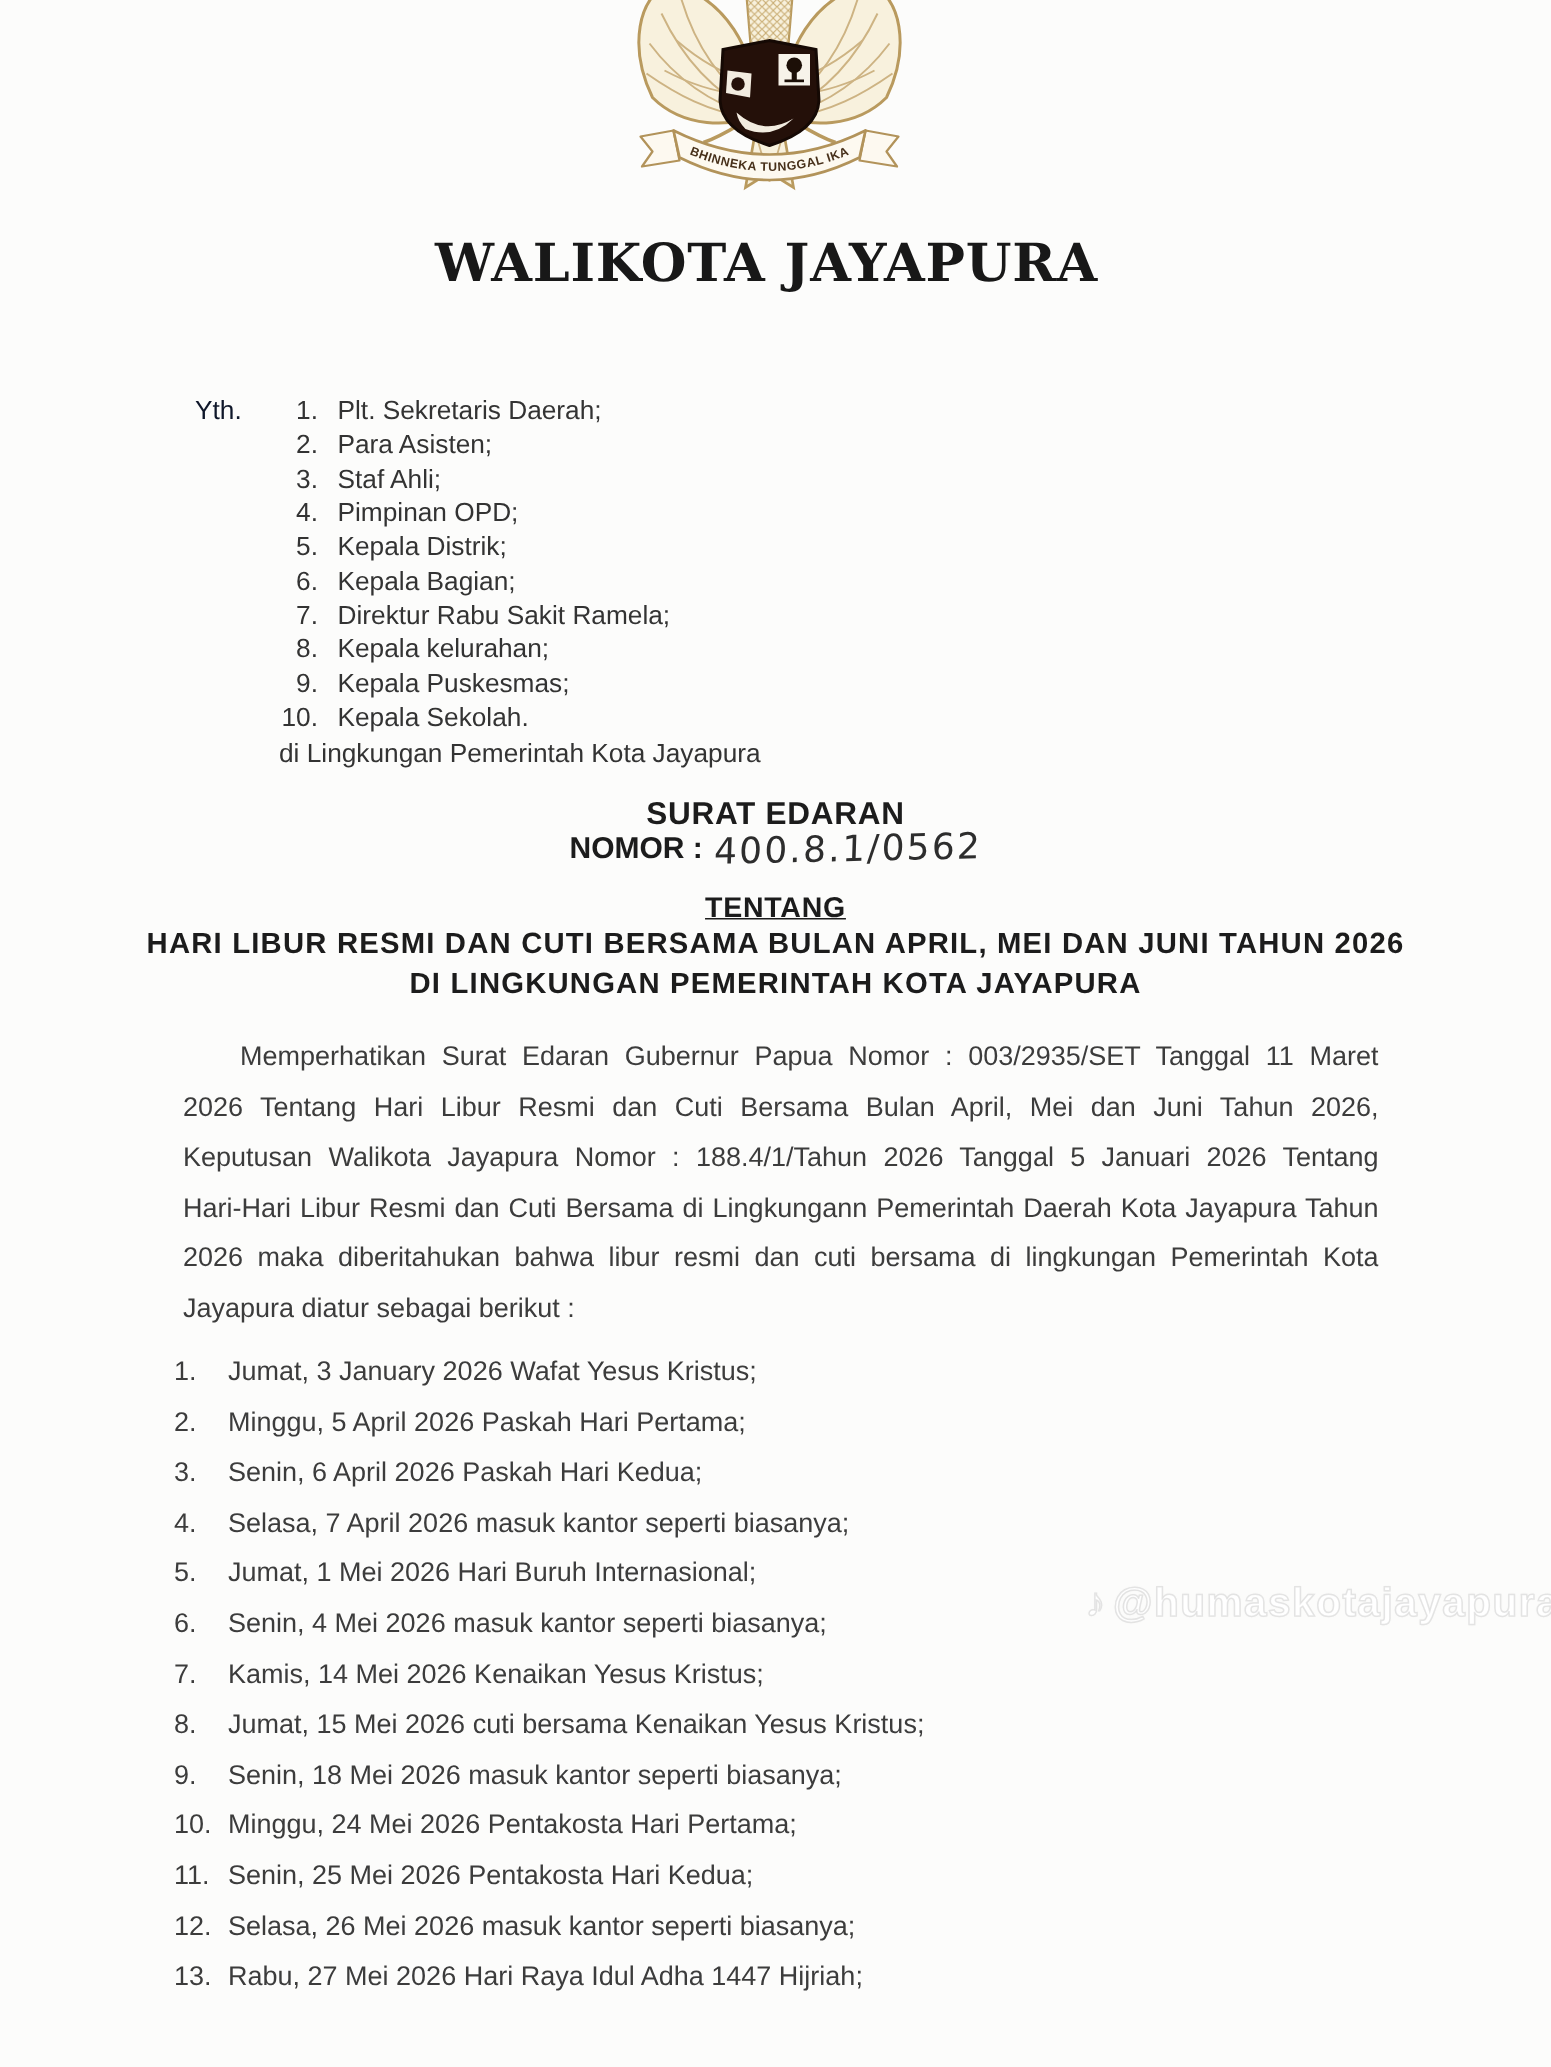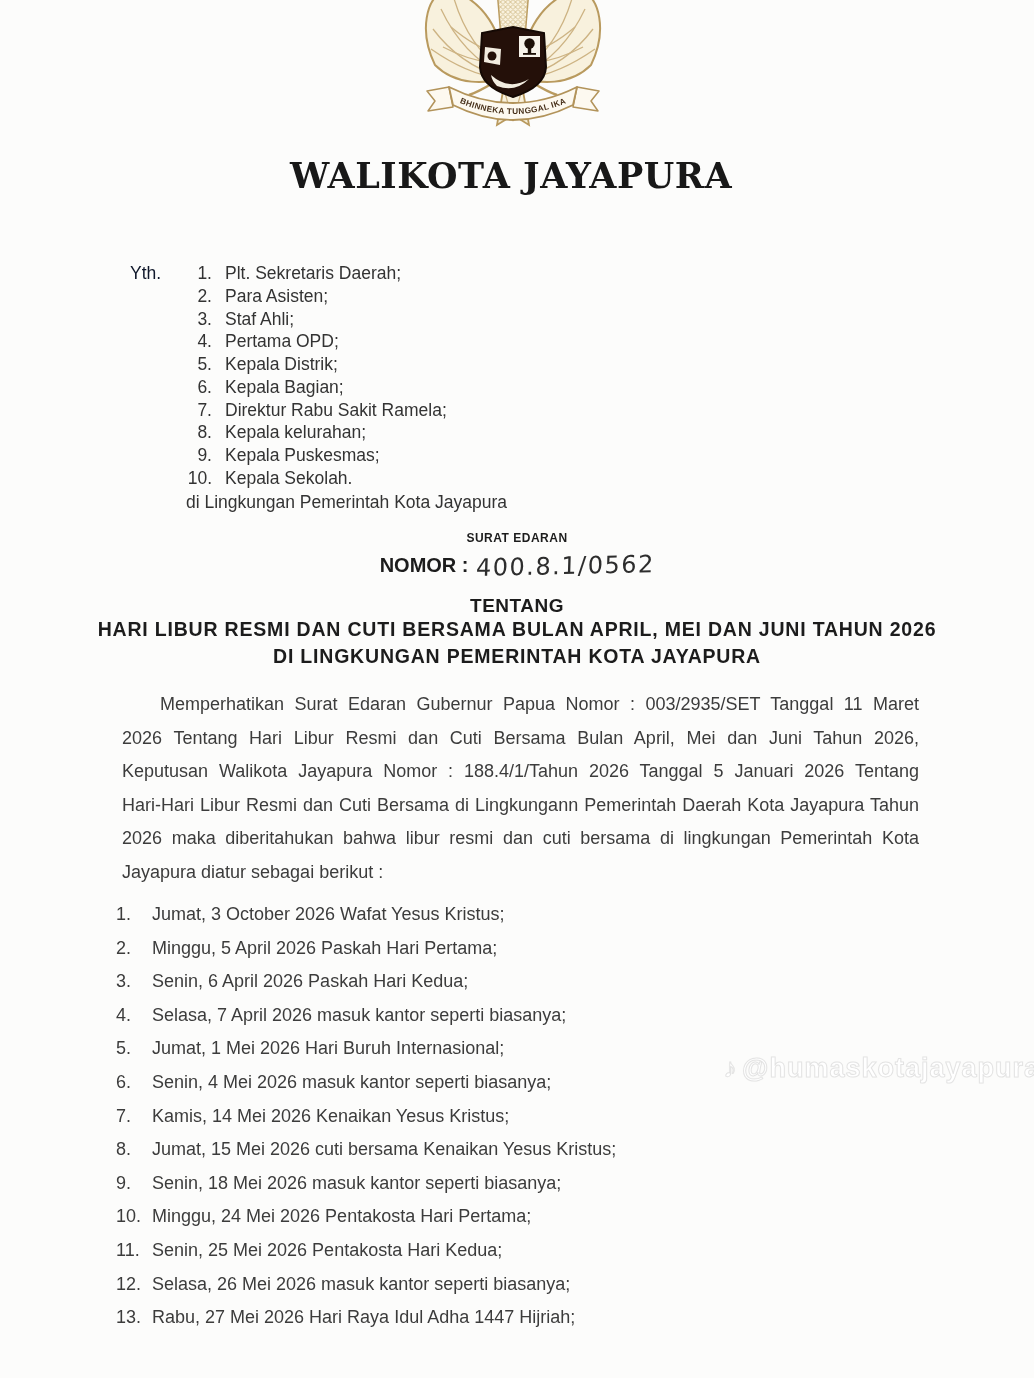--- a/index.html
+++ b/index.html
@@ -22,28 +22,28 @@
   .yth {
     position:absolute; left:130px; top:262px;
     font-size:17.5px; line-height:22.75px; color:#0f172a;
   }
   .addr { position:absolute; left:186px; top:262px; font-size:17.5px; color:#333; }
   .arow { display:flex; height:22.75px; line-height:22.75px; }
   .ano  { flex:none; width:26px; text-align:right; margin-right:13px; }
   .afoot{ height:23px; line-height:23px; margin-top:1px; }
   
   .lh-line { position:absolute; left:0; width:100%; text-align:center; color:#1c1c1c; }
-  .doc-type   { top:531px; font-size:12px; font-weight:bold; letter-spacing:0.5px; }
+  .doc-type   { top:531px; font-size:21px; font-weight:bold; letter-spacing:0.5px; }
   .nomor-line { top:552px; font-size:20px; font-weight:bold; }
   .nomor-value{
     display:inline-block; font-family:"DejaVu Sans", sans-serif; font-weight:400;
     font-size:24px; letter-spacing:1.5px; color:#2d2d2d;
     transform:rotate(-1.2deg) skewX(-3deg); margin-left:7px; vertical-align:-2px;
   }
-  .tentang    { top:595px; font-size:19px; font-weight:bold; letter-spacing:0.5px; }
+  .tentang    { top:595px; font-size:19px; font-weight:bold; letter-spacing:0.5px;text-decoration:underline; }
   .subj1      { top:618px; font-size:19.5px; font-weight:bold; letter-spacing:0.8px; }
   .subj2      { top:645px; font-size:19.5px; font-weight:bold; letter-spacing:0.8px; }
   
   .para { position:absolute; left:122px; top:688px; width:797px; font-size:18px; color:#3c3c3c; }
   .pline { height:33.5px; line-height:33.5px; text-align:justify; overflow:hidden; }
   .pline.justify::after { content:""; display:inline-block; width:100%; height:0; }
   .pline.first { text-indent:38px; }
   .pline.last  { text-align:left; }
   
   .hlist { position:absolute; left:116px; top:898px; font-size:18px; color:#3c3c3c; }
@@ -129,21 +129,21 @@
     <div class="arow">
         <span class="ano">2.</span>
         <span class="atext">Para Asisten;</span>
       </div>
     <div class="arow">
         <span class="ano">3.</span>
         <span class="atext">Staf Ahli;</span>
       </div>
     <div class="arow">
         <span class="ano">4.</span>
-        <span class="atext">Pertama OPD;</span>
+        <span class="atext">Pimpinan OPD;</span>
       </div>
     <div class="arow">
         <span class="ano">5.</span>
         <span class="atext">Kepala Distrik;</span>
       </div>
     <div class="arow">
         <span class="ano">6.</span>
         <span class="atext">Kepala Bagian;</span>
       </div>
     <div class="arow">
@@ -176,21 +176,21 @@
     <div class="pline justify">2026 Tentang Hari Libur Resmi dan Cuti Bersama Bulan April, Mei dan Juni Tahun 2026,</div>
     <div class="pline justify">Keputusan Walikota Jayapura Nomor : 188.4/1/Tahun 2026 Tanggal 5 Januari 2026 Tentang</div>
     <div class="pline justify">Hari-Hari Libur Resmi dan Cuti Bersama di Lingkungann Pemerintah Daerah Kota Jayapura Tahun</div>
     <div class="pline justify">2026 maka diberitahukan bahwa libur resmi dan cuti bersama di lingkungan Pemerintah Kota</div>
     <div class="pline last">Jayapura diatur sebagai berikut :</div>
   </div>
 
   <div class="hlist">
     <div class="hitem">
         <span class="hno">1.</span>
-        <span class="htext">Jumat, 3 October 2026 Wafat Yesus Kristus;</span>
+        <span class="htext">Jumat, 3 January 2026 Wafat Yesus Kristus;</span>
       </div>
     <div class="hitem">
         <span class="hno">2.</span>
         <span class="htext">Minggu, 5 April 2026 Paskah Hari Pertama;</span>
       </div>
     <div class="hitem">
         <span class="hno">3.</span>
         <span class="htext">Senin, 6 April 2026 Paskah Hari Kedua;</span>
       </div>
     <div class="hitem">

